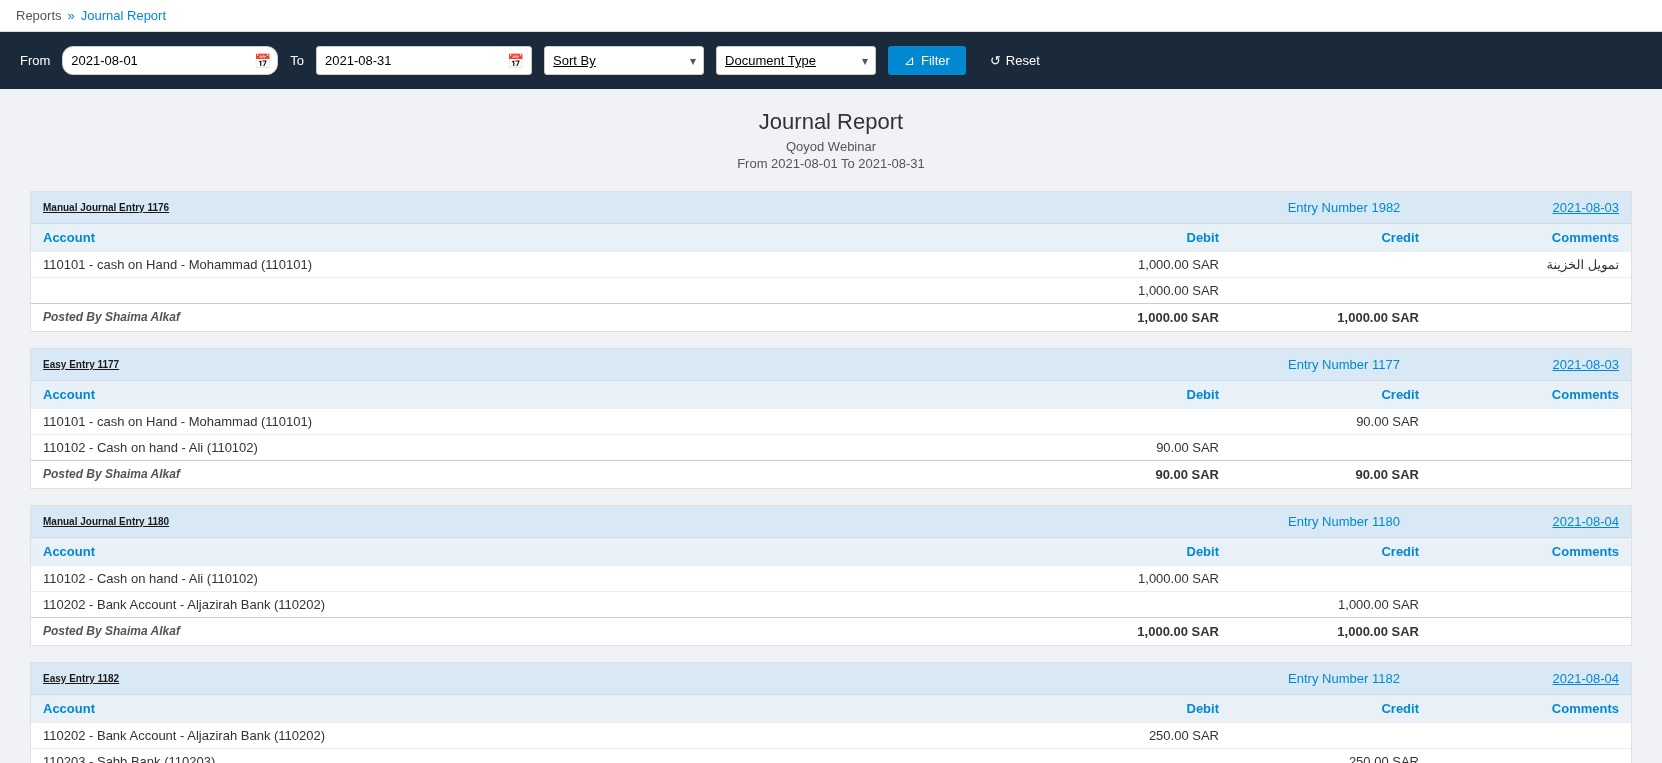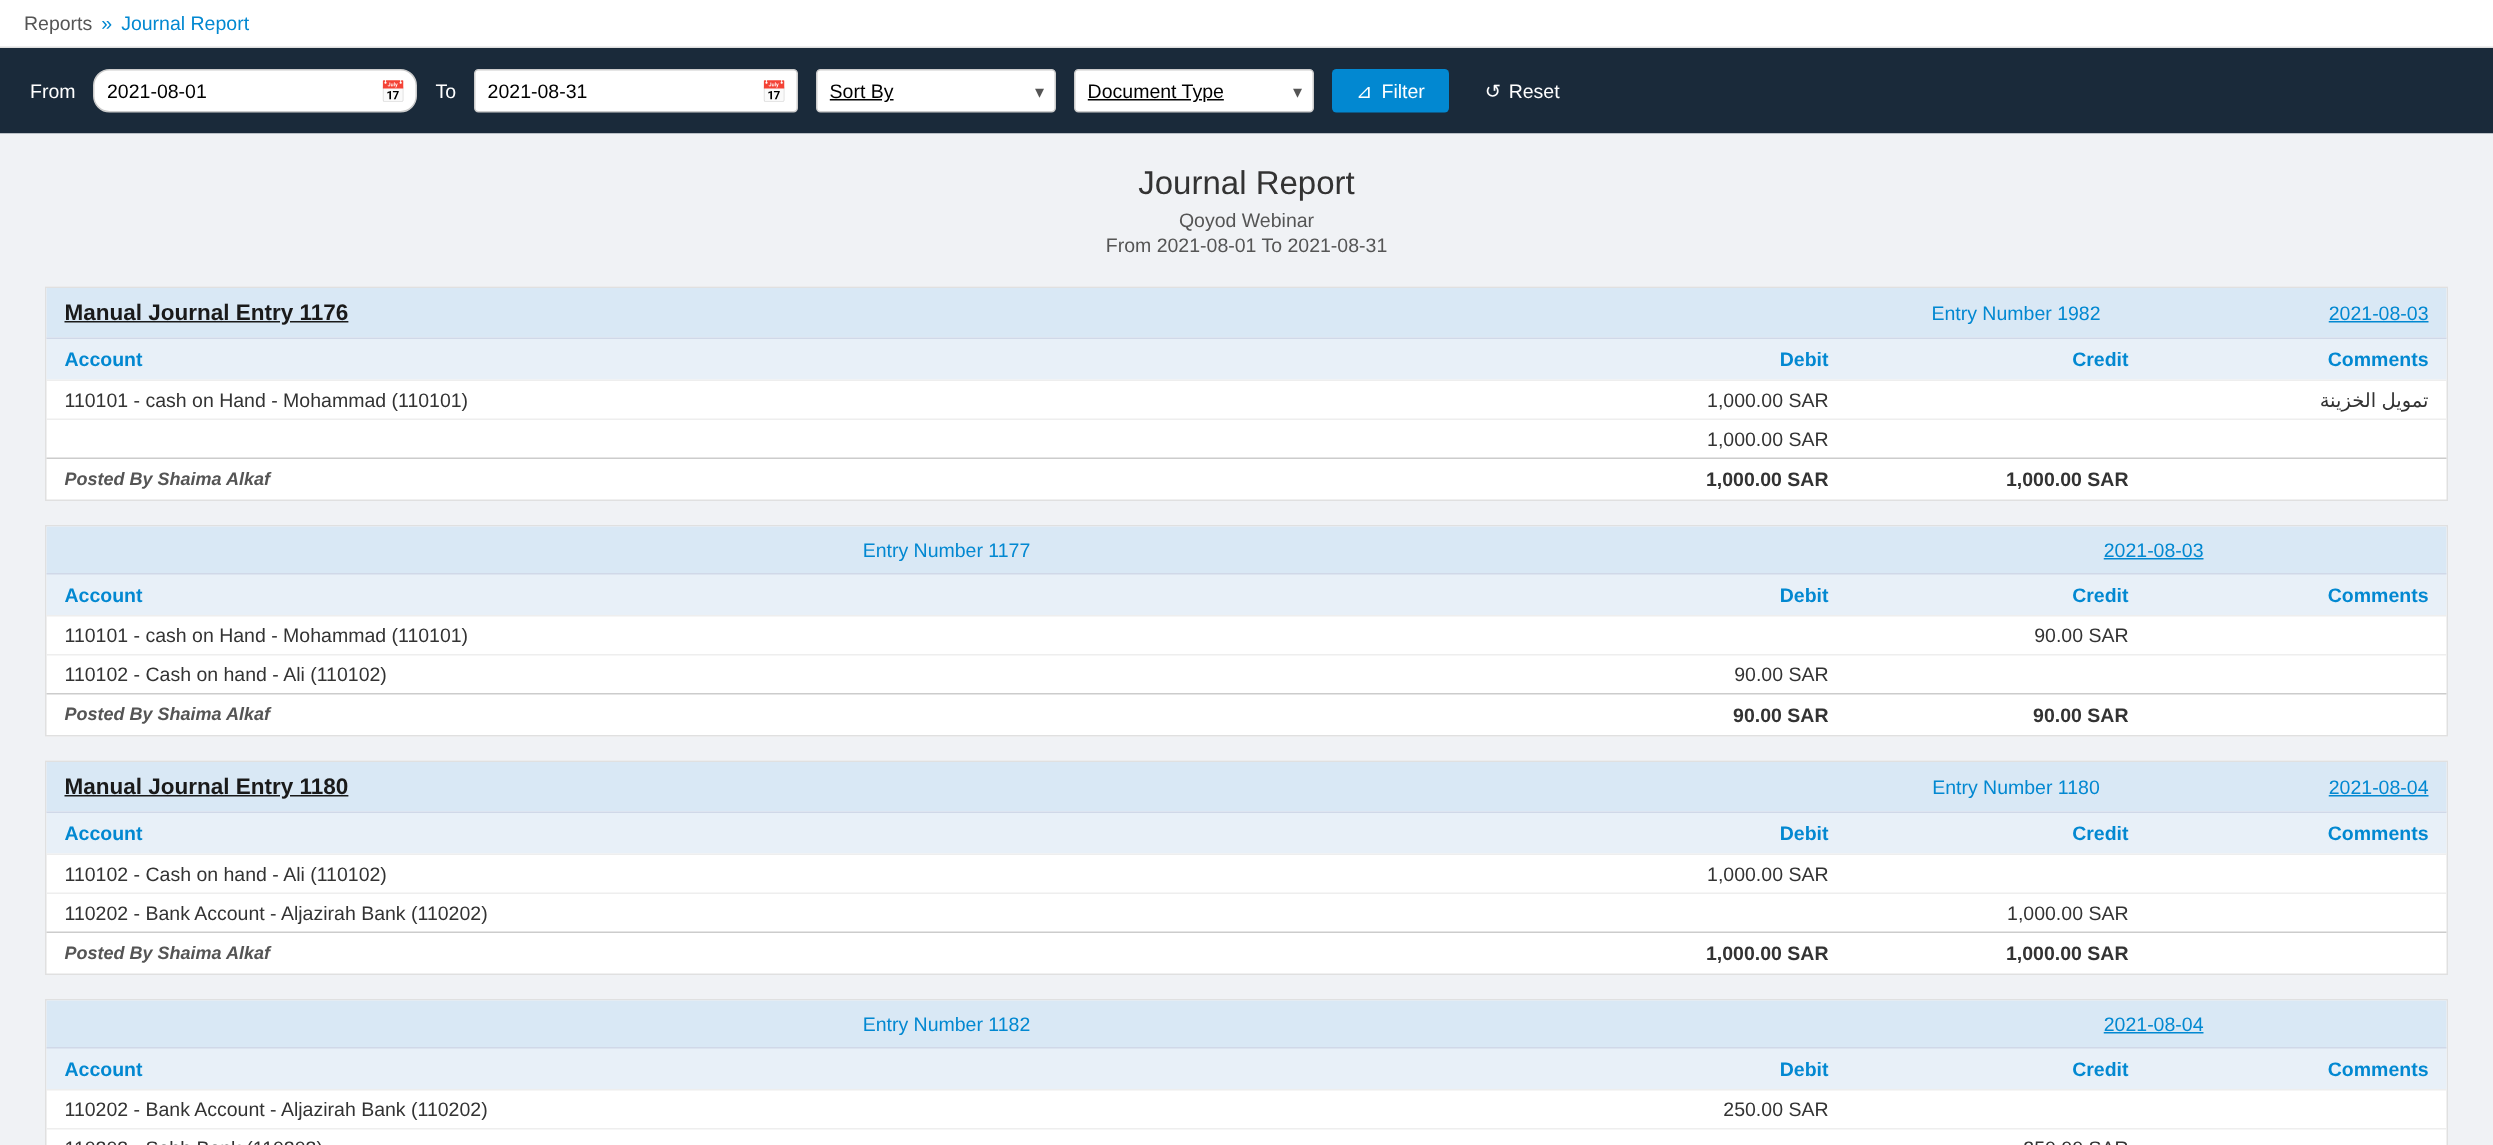--- a/index.html
+++ b/index.html
@@ -157,21 +157,21 @@
 
     
     .entry-header {
       display: grid;
       grid-template-columns: 1fr 250px 150px;
       background: #d9e8f5;
       padding: 8px 12px;
       align-items: center;
     }
     .entry-title {
-      font-size: 15px;
+      font-size: 10px;
       font-weight: bold;
       color: #1a1a1a;
       text-decoration: underline;
       cursor: pointer;
     }
     .entry-number {
       font-size: 13px;
       color: #0288d1;
       text-align: center;
     }
@@ -320,20 +320,21 @@
         </div>
         <div class="total-row">
           <span class="cell posted-by">Posted By Shaima Alkaf</span>
           <span class="cell right">1,000.00 SAR</span>
           <span class="cell right">1,000.00 SAR</span>
           <span class="cell"></span>
         </div>
       </div>
       <div class="journal-block">
         <div class="entry-header">
+          <span class="entry-title">Easy Entry 1177</span>
           <span class="entry-number">Entry Number 1177</span>
           <span class="entry-date">2021-08-03</span>
         </div>
         <div class="col-headers">
           <span class="col-header">Account</span>
           <span class="col-header right">Debit</span>
           <span class="col-header right">Credit</span>
           <span class="col-header right">Comments</span>
         </div>
         <div class="entry-row">
@@ -381,20 +382,21 @@
         </div>
         <div class="total-row">
           <span class="cell posted-by">Posted By Shaima Alkaf</span>
           <span class="cell right">1,000.00 SAR</span>
           <span class="cell right">1,000.00 SAR</span>
           <span class="cell"></span>
         </div>
       </div>
       <div class="journal-block">
         <div class="entry-header">
+          <span class="entry-title">Easy Entry 1182</span>
           <span class="entry-number">Entry Number 1182</span>
           <span class="entry-date">2021-08-04</span>
         </div>
         <div class="col-headers">
           <span class="col-header">Account</span>
           <span class="col-header right">Debit</span>
           <span class="col-header right">Credit</span>
           <span class="col-header right">Comments</span>
         </div>
         <div class="entry-row">

